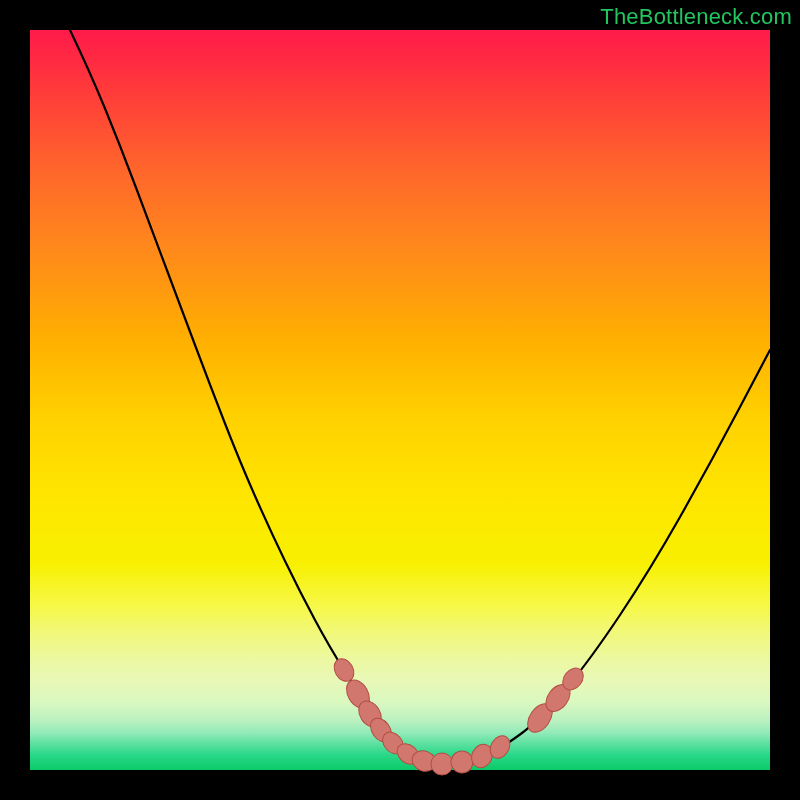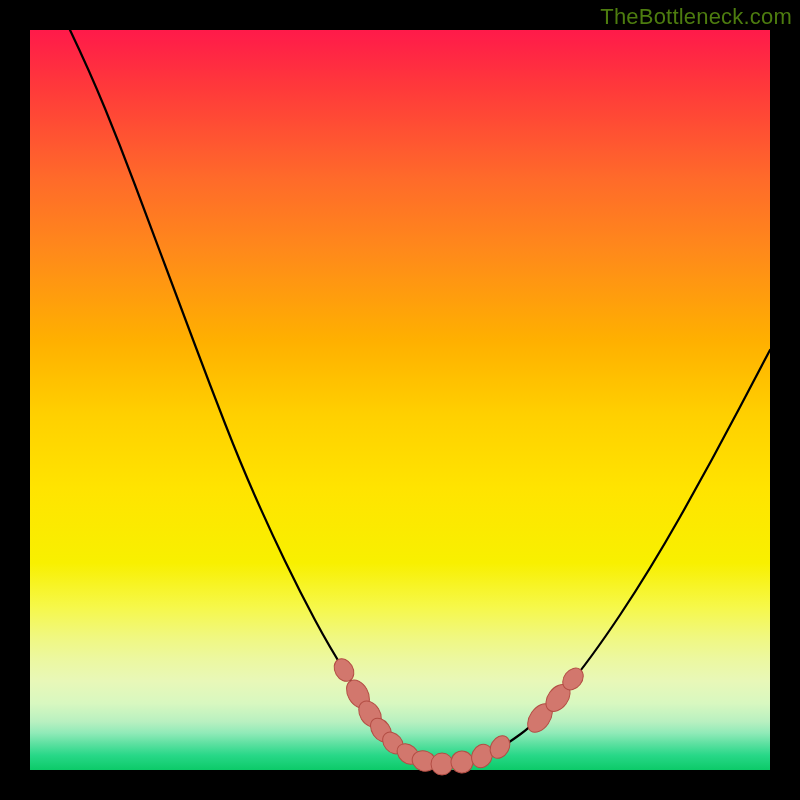--- a/index.html
+++ b/index.html
@@ -50,21 +50,21 @@
     height: 740px;
     overflow: visible;
   }
   .attrib {
     position: absolute;
     top: 4px;
     right: 8px;
     font-family: Arial, Helvetica, sans-serif;
     font-size: 22px;
     font-weight: 500;
-    color: #4d7c0f;
+    color: #22c55e;
     letter-spacing: 0.2px;
     user-select: none;
   }
 </style>
 </head>
 <body>
 
 <div class="stage">
   <div class="plot">
     <svg class="lines" viewBox="0 0 740 740">

